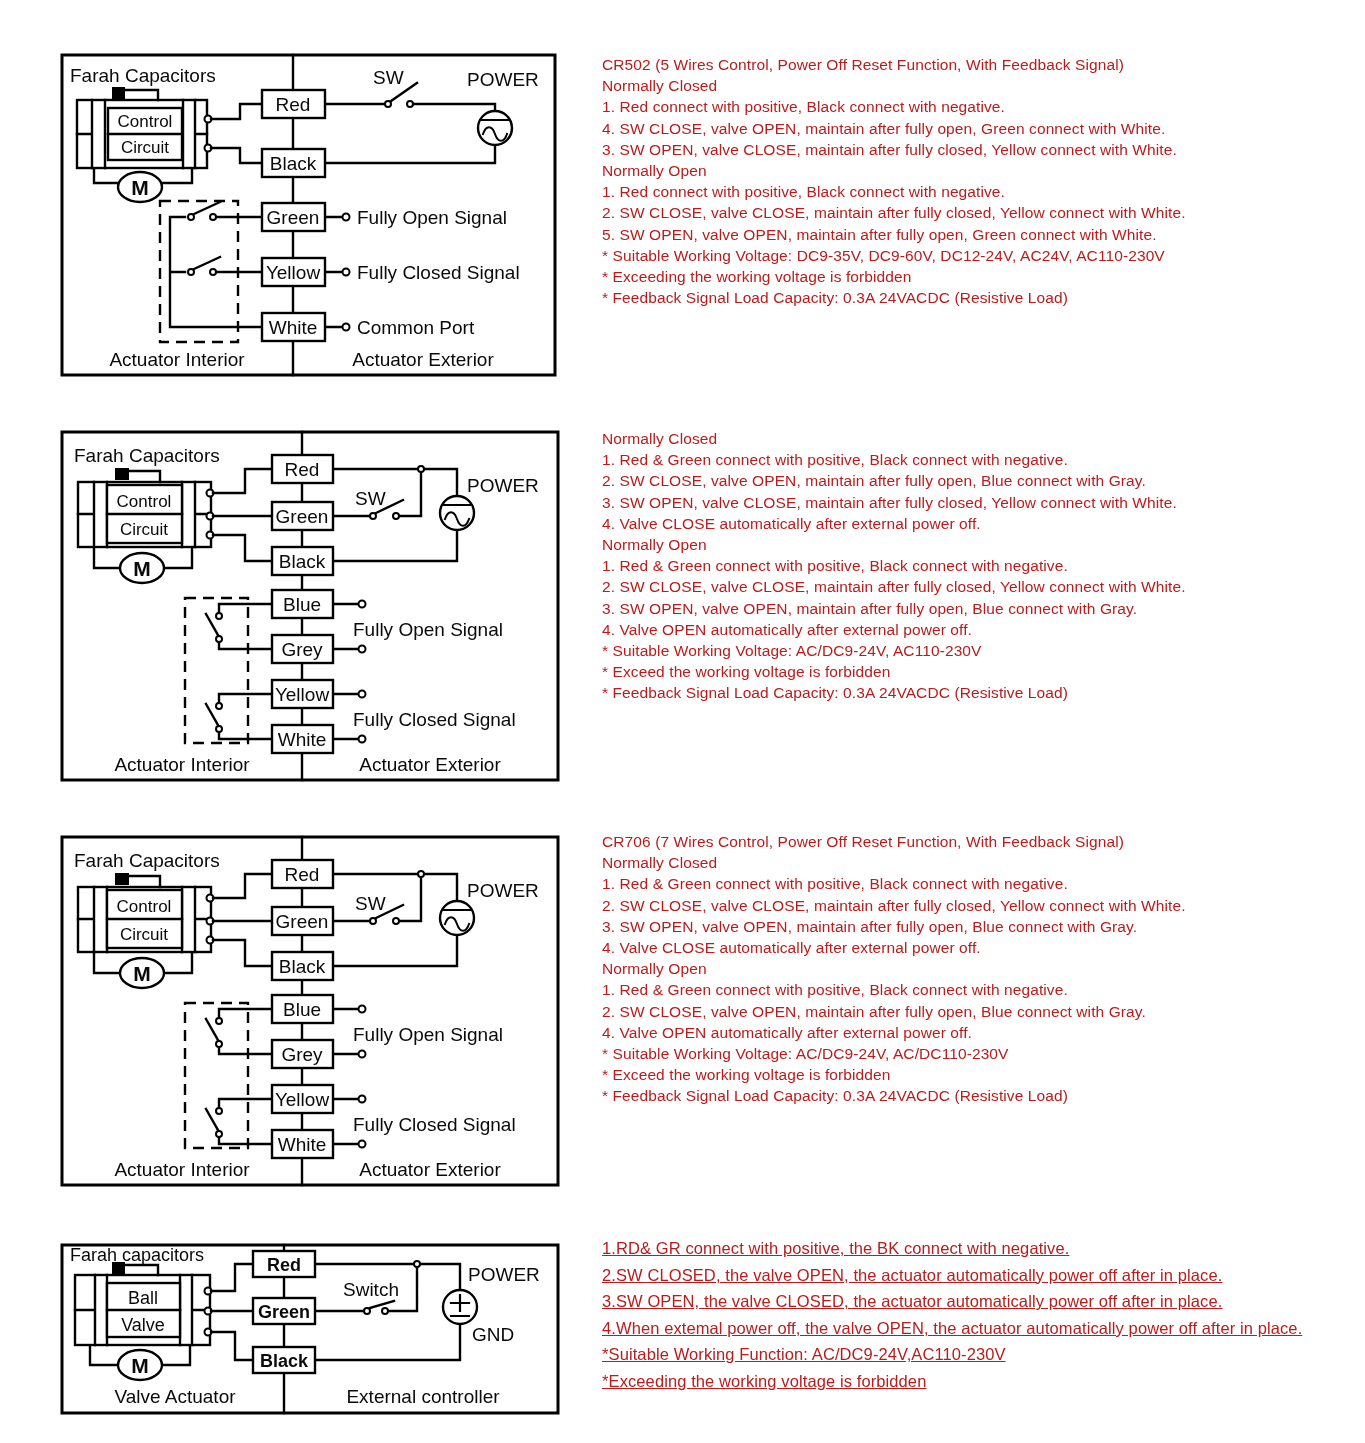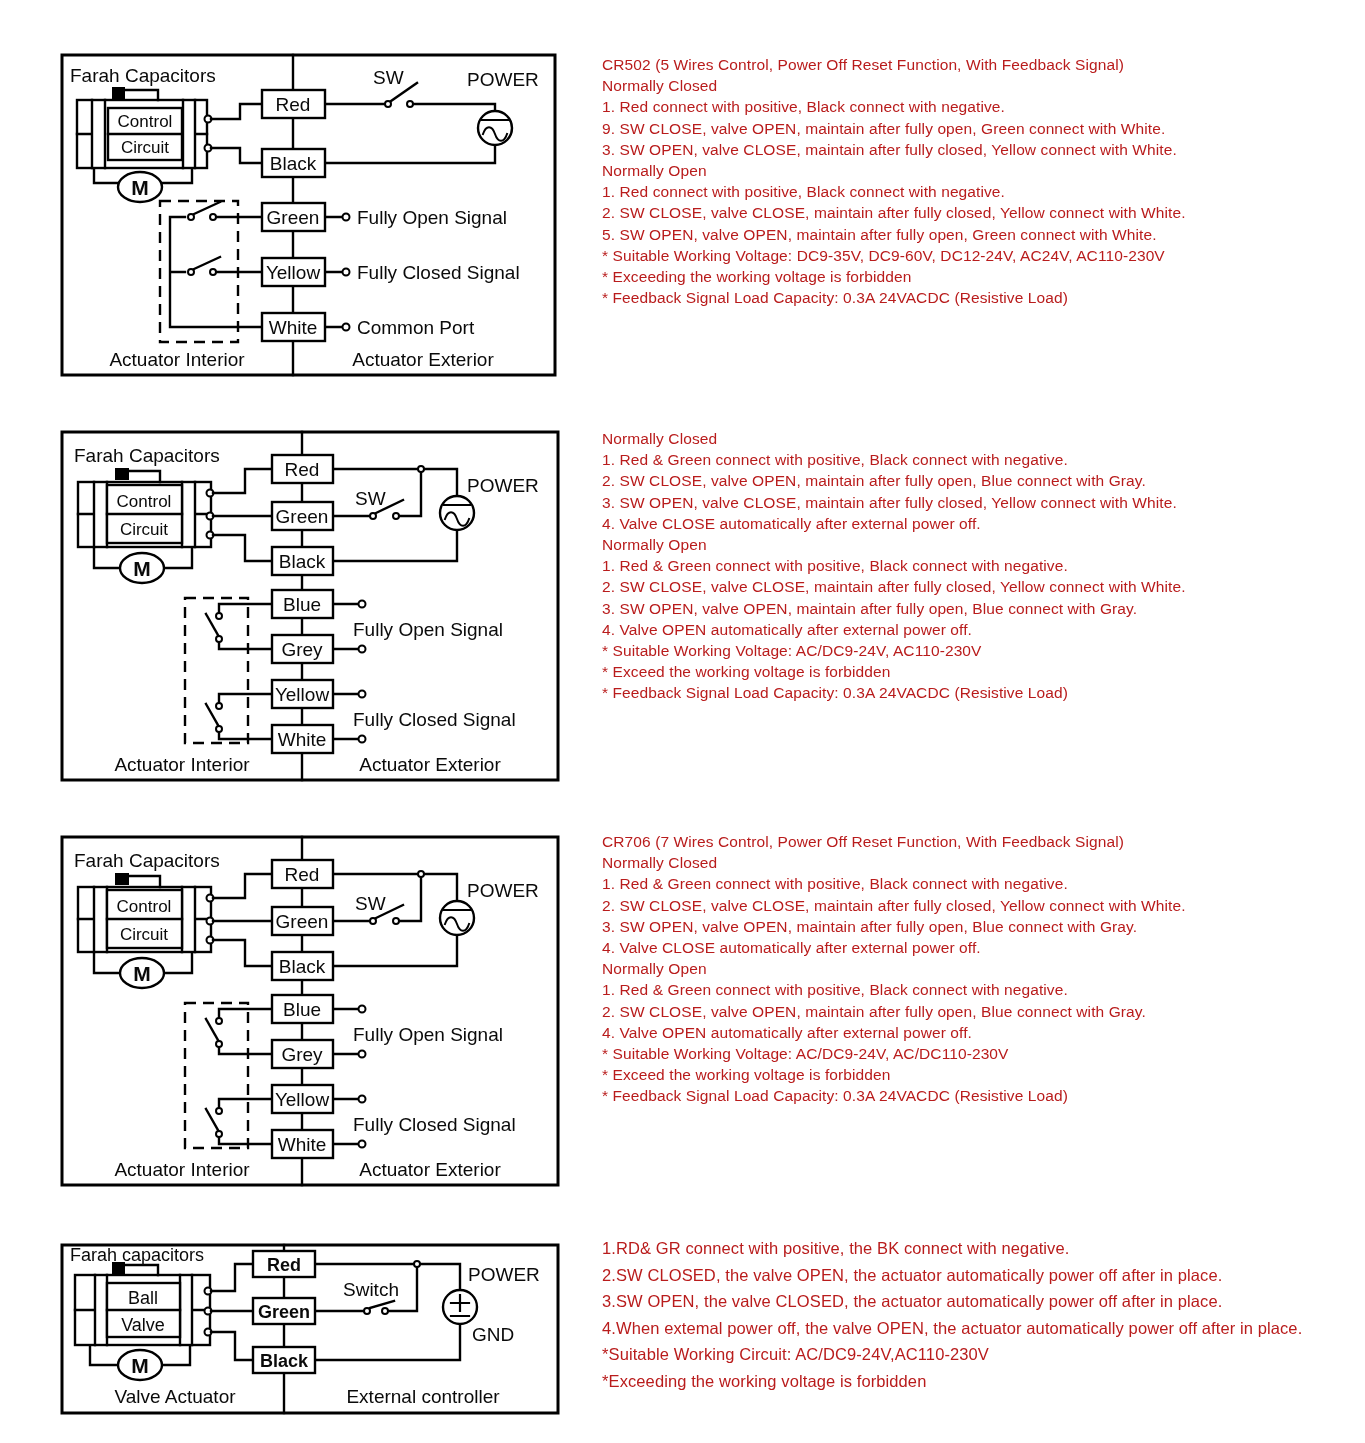--- a/index.html
+++ b/index.html
@@ -16,21 +16,21 @@
   text{fill:#0a0a0a;}
   .t19{font-size:19px;}
   .t18{font-size:18px;}
   .t17{font-size:17px;}
   .t18b{font-size:18px;font-weight:bold;}
   .tM{font-size:21px;font-weight:bold;}
   .mid{text-anchor:middle;}
   
   .note{position:absolute;left:602px;width:760px;font-size:15.5px;line-height:21.2px;
         color:#b91c1c;letter-spacing:.1px;}
-  .note-big{font-size:16.5px;line-height:26.6px;}
+  .note-big{font-size:16.5px;line-height:26.6px;text-decoration:underline;}
   .note-line{white-space:nowrap;}
 </style>
 </head>
 <body>
 
 <div class="canvas">
 
   <svg class="dia" style="left:58px;top:53px" width="500" height="325" viewBox="0 0 500 325">
     <rect class="frame" x="4" y="2" width="493" height="320"></rect>
     <line class="w" x1="235" y1="2" x2="235" y2="322"></line>
@@ -322,21 +322,21 @@
     </g>
 
     <text class="t19 mid" x="115" y="160">Valve Actuator</text>
     <text class="t19 mid" x="363" y="160">External controller</text>
   </svg>
 
   <div class="note" style="top:54px">
       <div class="note-line">CR502 (5 Wires Control, Power Off Reset Function, With Feedback Signal)</div>
       <div class="note-line">Normally Closed</div>
       <div class="note-line">1. Red connect with positive, Black connect with negative.</div>
-      <div class="note-line">9. SW CLOSE, valve OPEN, maintain after fully open, Green connect with White.</div>
+      <div class="note-line">4. SW CLOSE, valve OPEN, maintain after fully open, Green connect with White.</div>
       <div class="note-line">3. SW OPEN, valve CLOSE, maintain after fully closed, Yellow connect with White.</div>
       <div class="note-line">Normally Open</div>
       <div class="note-line">1. Red connect with positive, Black connect with negative.</div>
       <div class="note-line">2. SW CLOSE, valve CLOSE, maintain after fully closed, Yellow connect with White.</div>
       <div class="note-line">5. SW OPEN, valve OPEN, maintain after fully open, Green connect with White.</div>
       <div class="note-line">* Suitable Working Voltage: DC9-35V, DC9-60V, DC12-24V, AC24V, AC110-230V</div>
       <div class="note-line">* Exceeding the working voltage is forbidden</div>
       <div class="note-line">* Feedback Signal Load Capacity: 0.3A 24VACDC (Resistive Load)</div>
     </div>
   <div class="note" style="top:428px">
@@ -367,17 +367,17 @@
       <div class="note-line">4. Valve OPEN automatically after external power off.</div>
       <div class="note-line">* Suitable Working Voltage: AC/DC9-24V, AC/DC110-230V</div>
       <div class="note-line">* Exceed the working voltage is forbidden</div>
       <div class="note-line">* Feedback Signal Load Capacity: 0.3A 24VACDC (Resistive Load)</div>
     </div>
   <div class="note note-big" style="top:1235px">
       <div class="note-line">1.RD&amp; GR connect with positive, the BK connect with negative.</div>
       <div class="note-line">2.SW CLOSED, the valve OPEN, the actuator automatically power off after in place.</div>
       <div class="note-line">3.SW OPEN, the valve CLOSED, the actuator automatically power off after in place.</div>
       <div class="note-line">4.When extemal power off, the valve OPEN, the actuator automatically power off after in place.</div>
-      <div class="note-line">*Suitable Working Circuit: AC/DC9-24V,AC110-230V</div>
+      <div class="note-line">*Suitable Working Function: AC/DC9-24V,AC110-230V</div>
       <div class="note-line">*Exceeding the working voltage is forbidden</div>
     </div>
 
 </div>
 
 </body></html>

